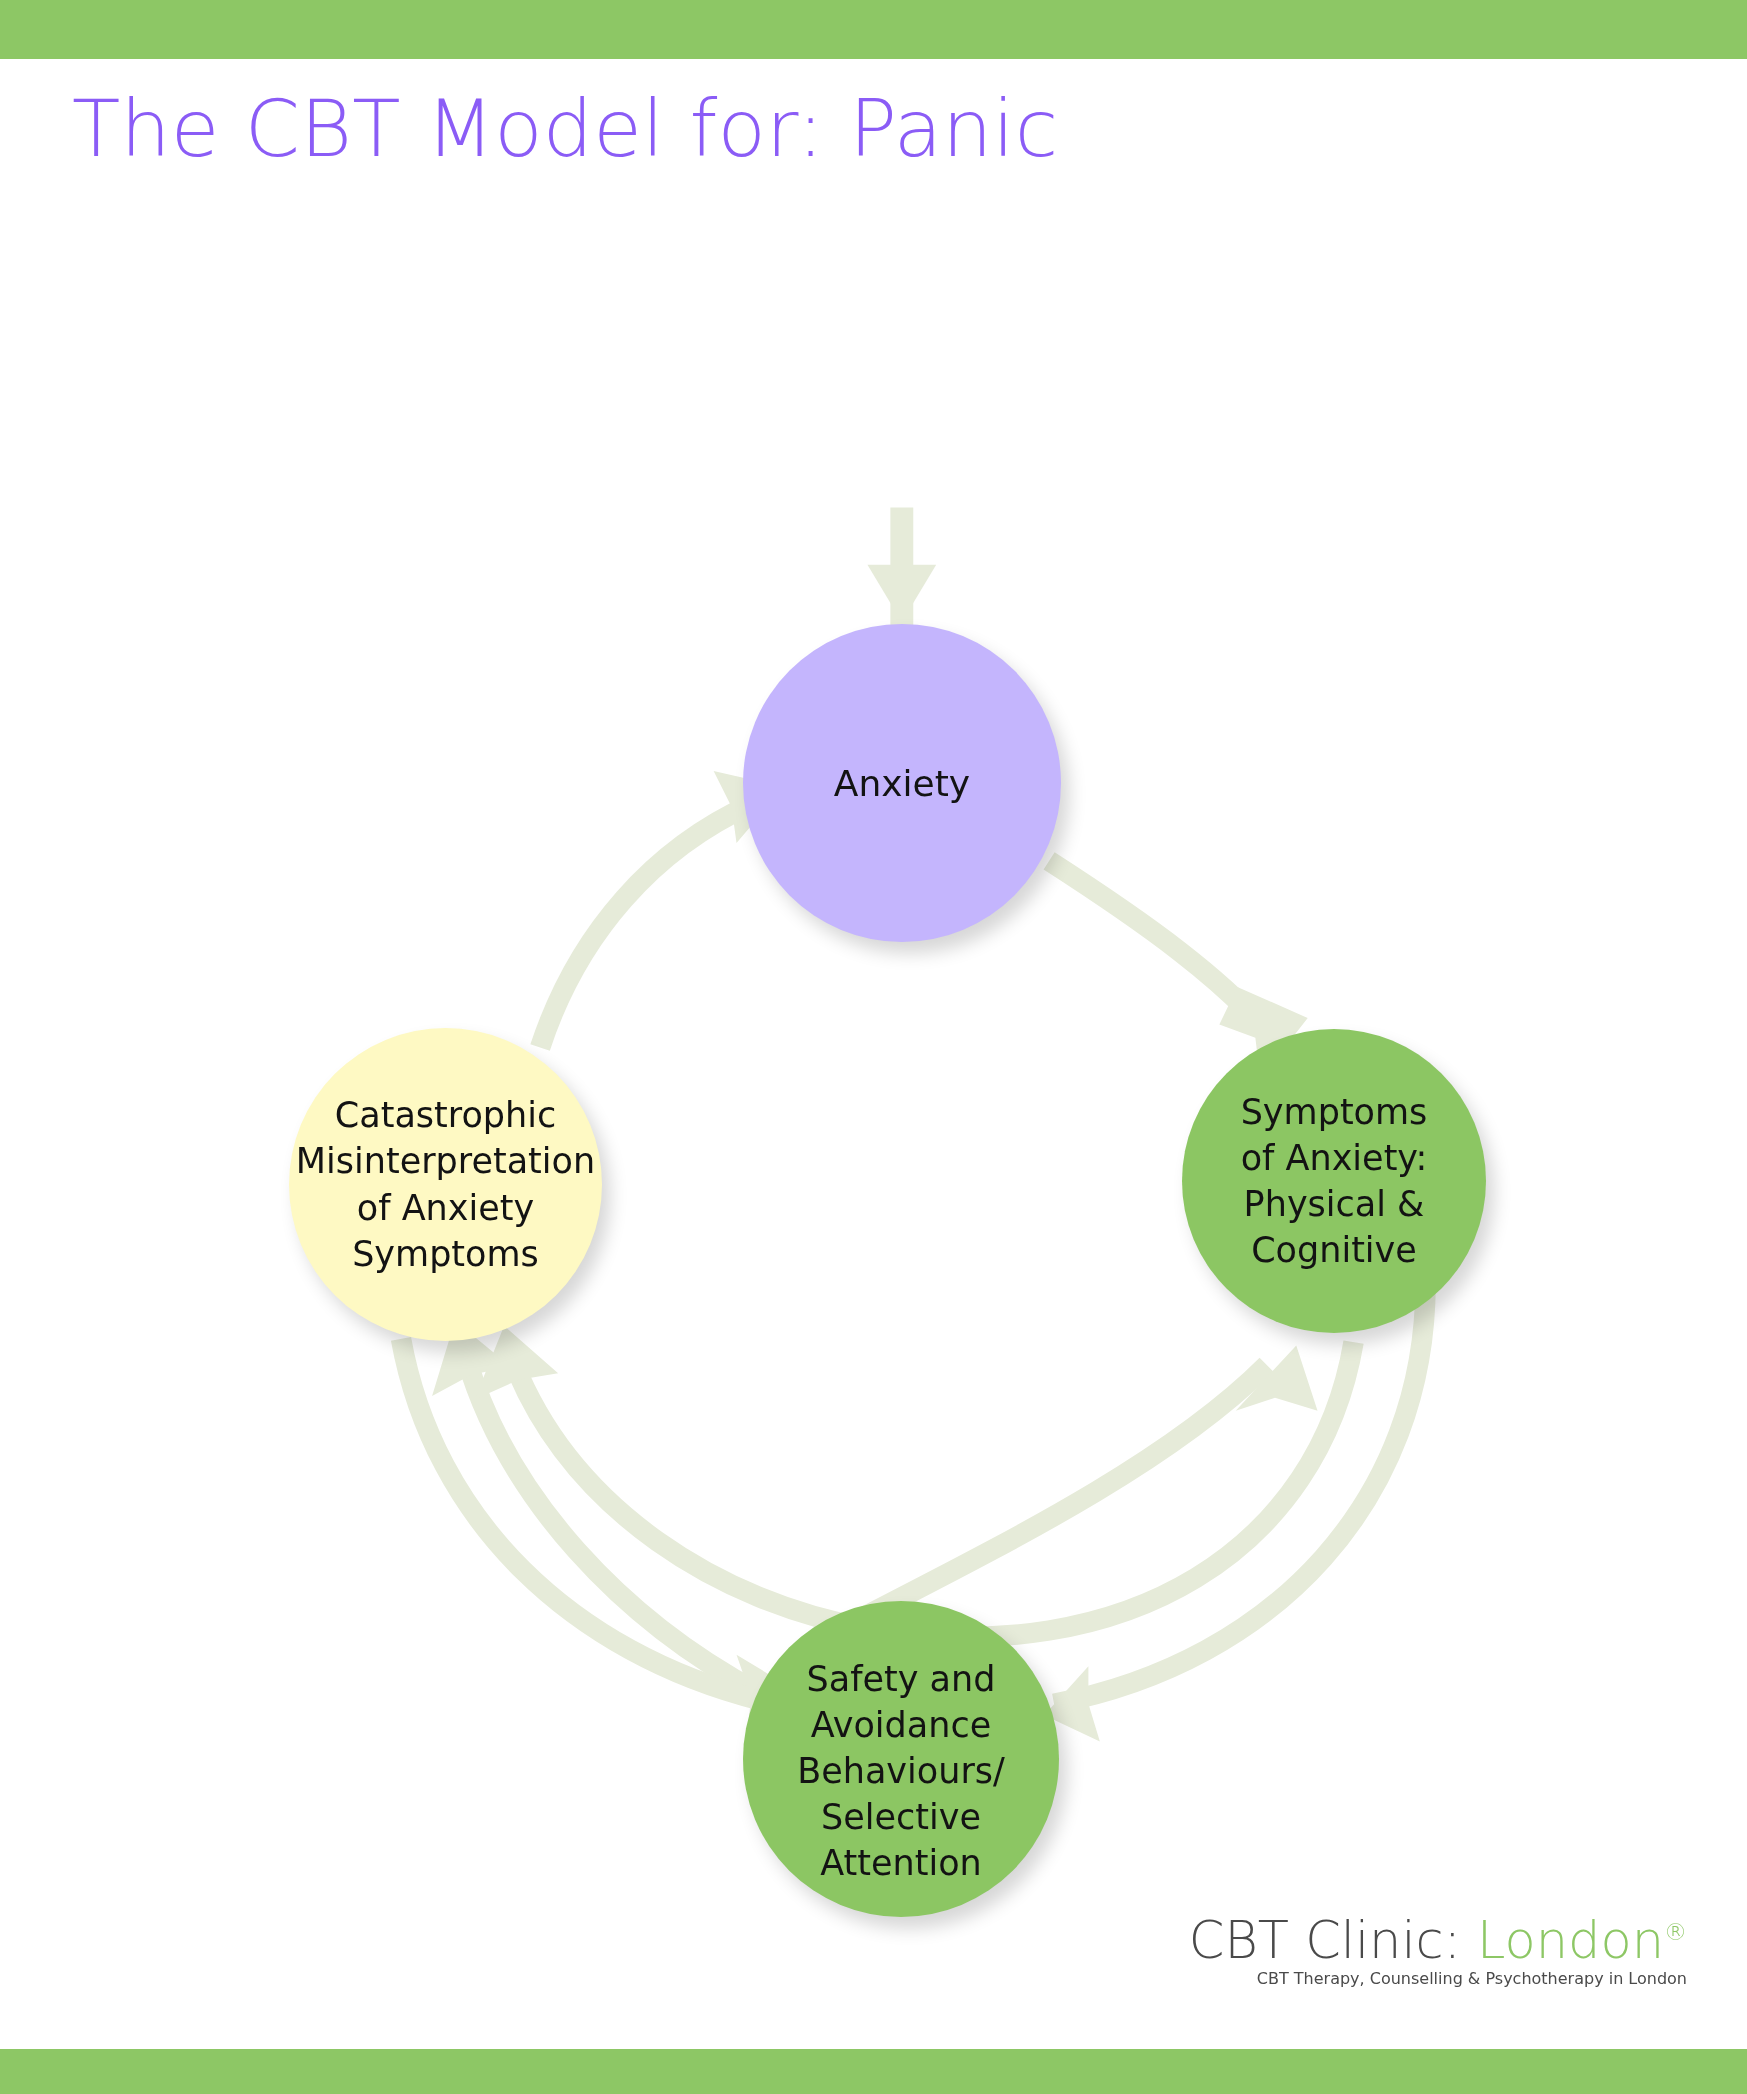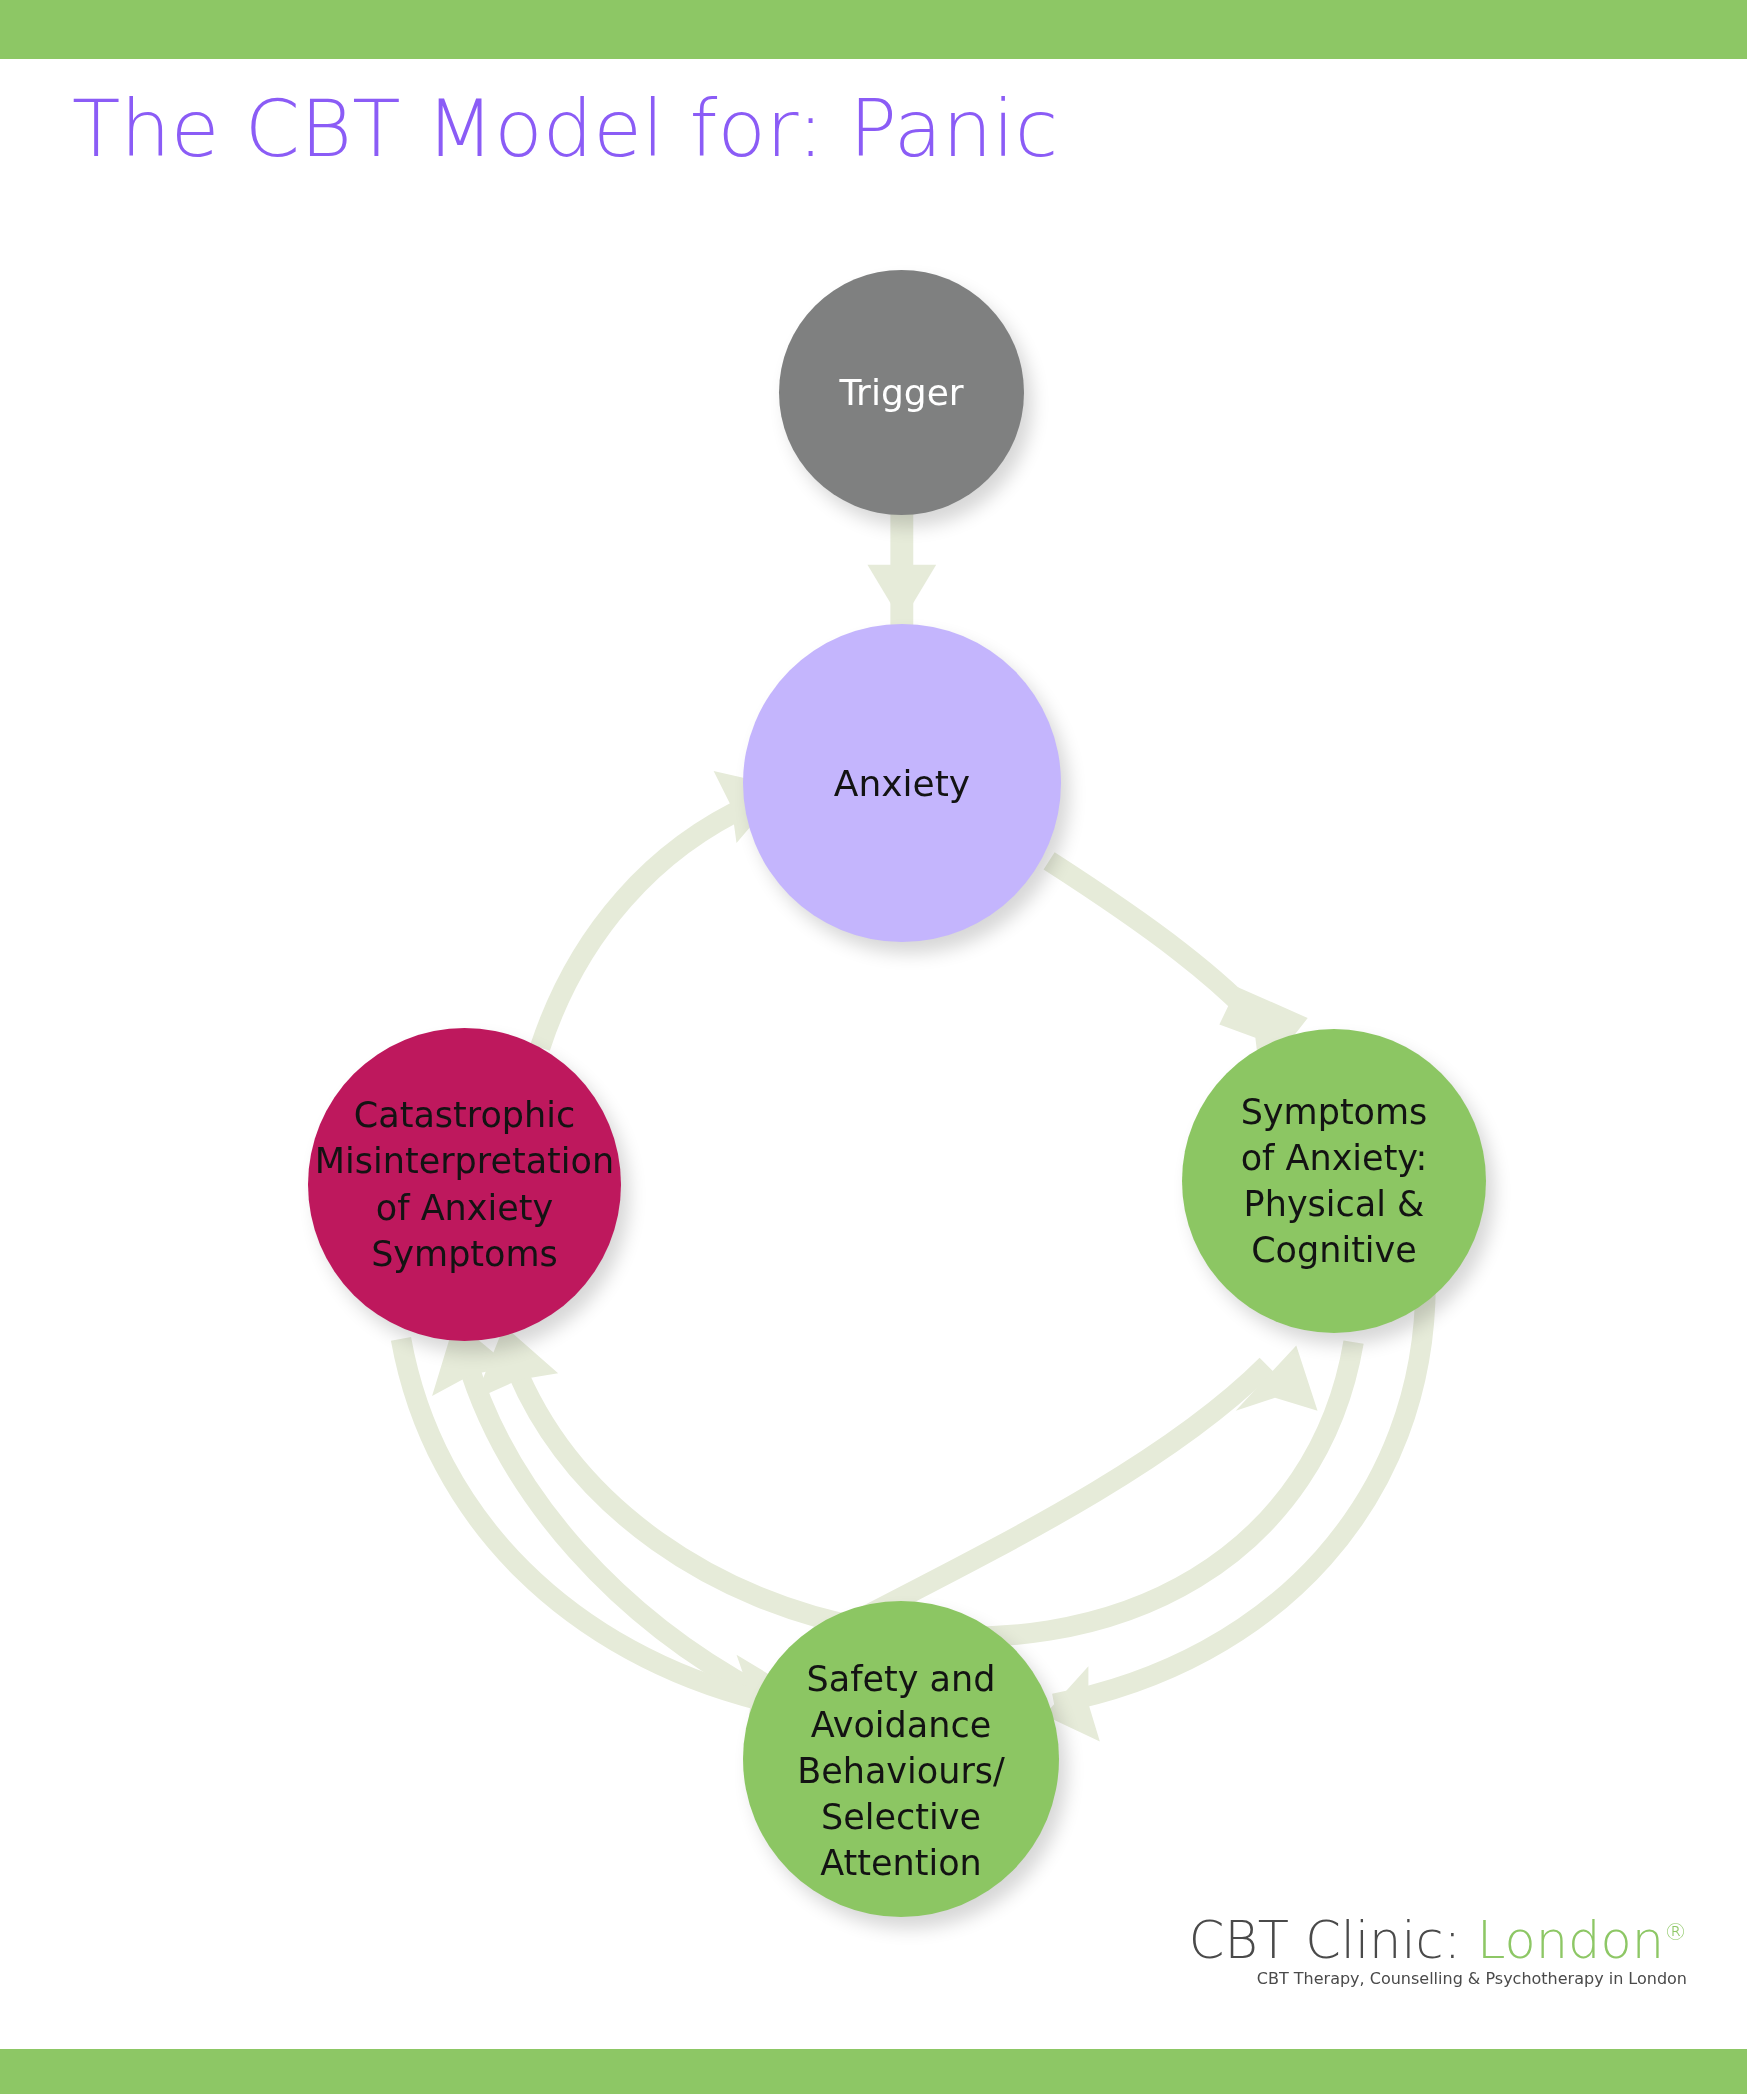--- a/index.html
+++ b/index.html
@@ -91,23 +91,23 @@
     width: 318px; height: 318px;
     background: #c4b5fd;
   }
   .node-anxiety .node-label {
     color: #131313;
     font-size: 36px;
     line-height: 1.25;
   }
 
   .node-catastrophic {
-    left: 308px;  top: 1028px;
+    left: 289px;  top: 1028px;
     width: 313px; height: 313px;
-    background: #be185d;
+    background: #fef9c3;
   }
   .node-catastrophic .node-label {
     color: #131313;
     font-size: 35px;
     line-height: 1.32;
   }
 
   .node-symptoms {
     left: 1182px; top: 1029px;
     width: 304px; height: 304px;
@@ -218,23 +218,20 @@
       </g>
 
       <g>
         <path d="M 660,1280 C 706,1140 800,1036 920,982" stroke-width="25"></path>
         <polygon points="872,942 958,962 900,1030 894,986" fill="#e6ebd9" stroke="none"></polygon>
       </g>
 
     </g>
   </svg>
 
-  <div class="node node-trigger">
-    <span class="node-label">Trigger</span>
-  </div>
 
   <div class="node node-anxiety">
     <span class="node-label">Anxiety</span>
   </div>
 
   <div class="node node-symptoms">
     <span class="node-label">Symptoms
 of Anxiety:
 Physical &amp;
 Cognitive</span>

